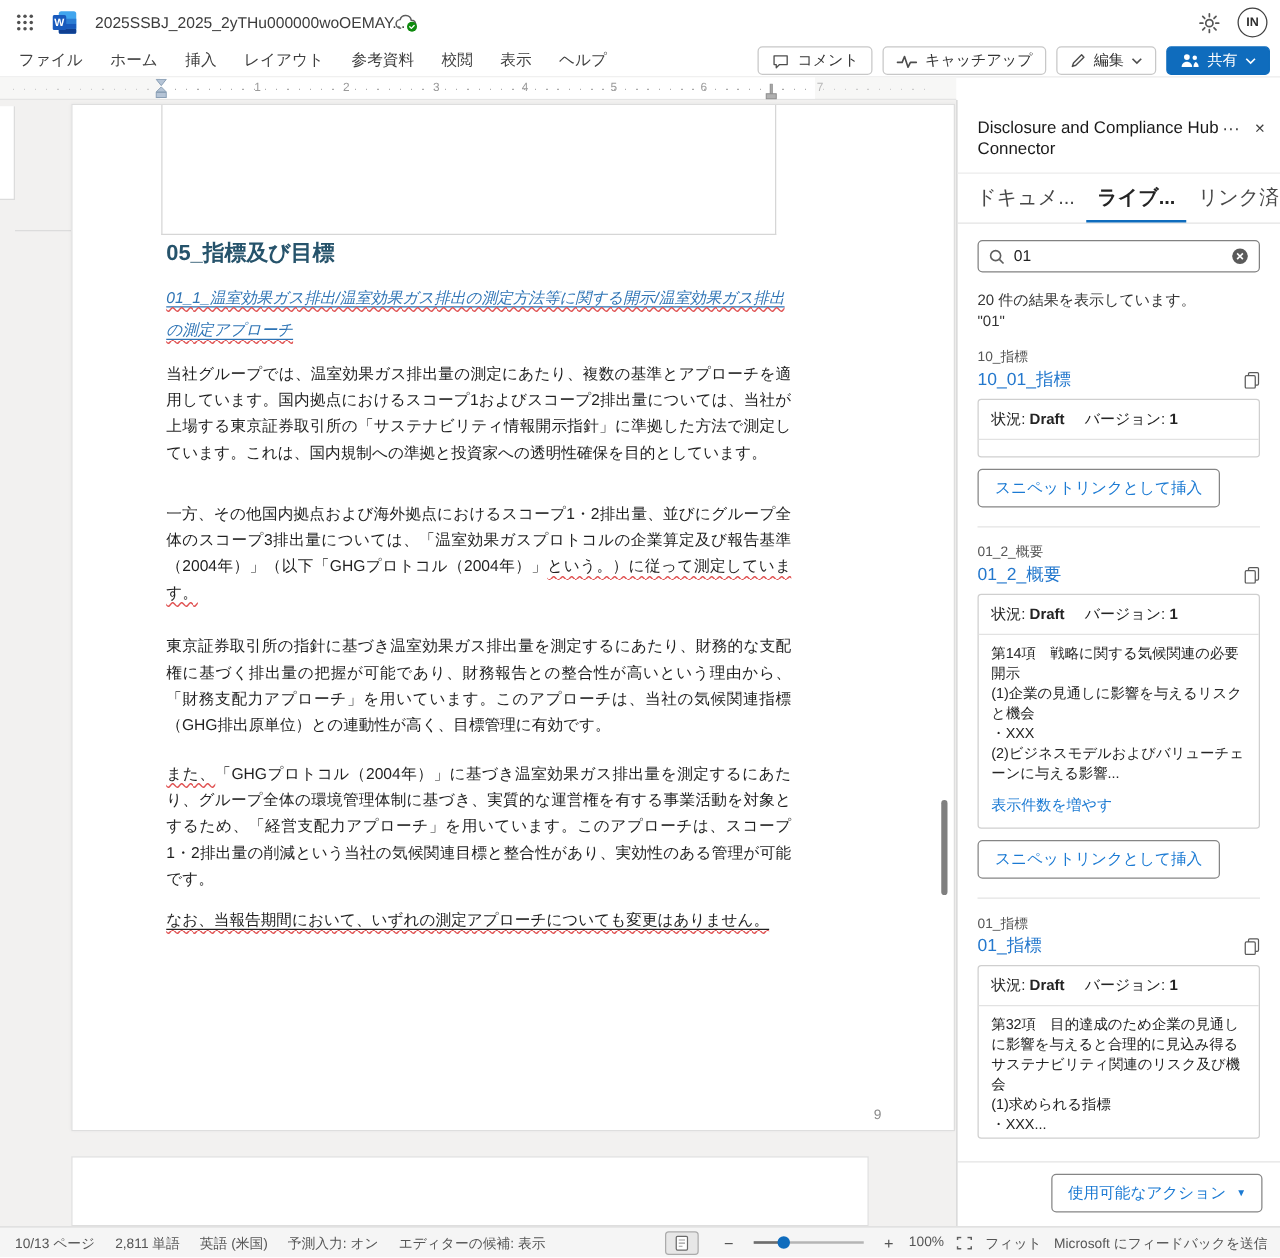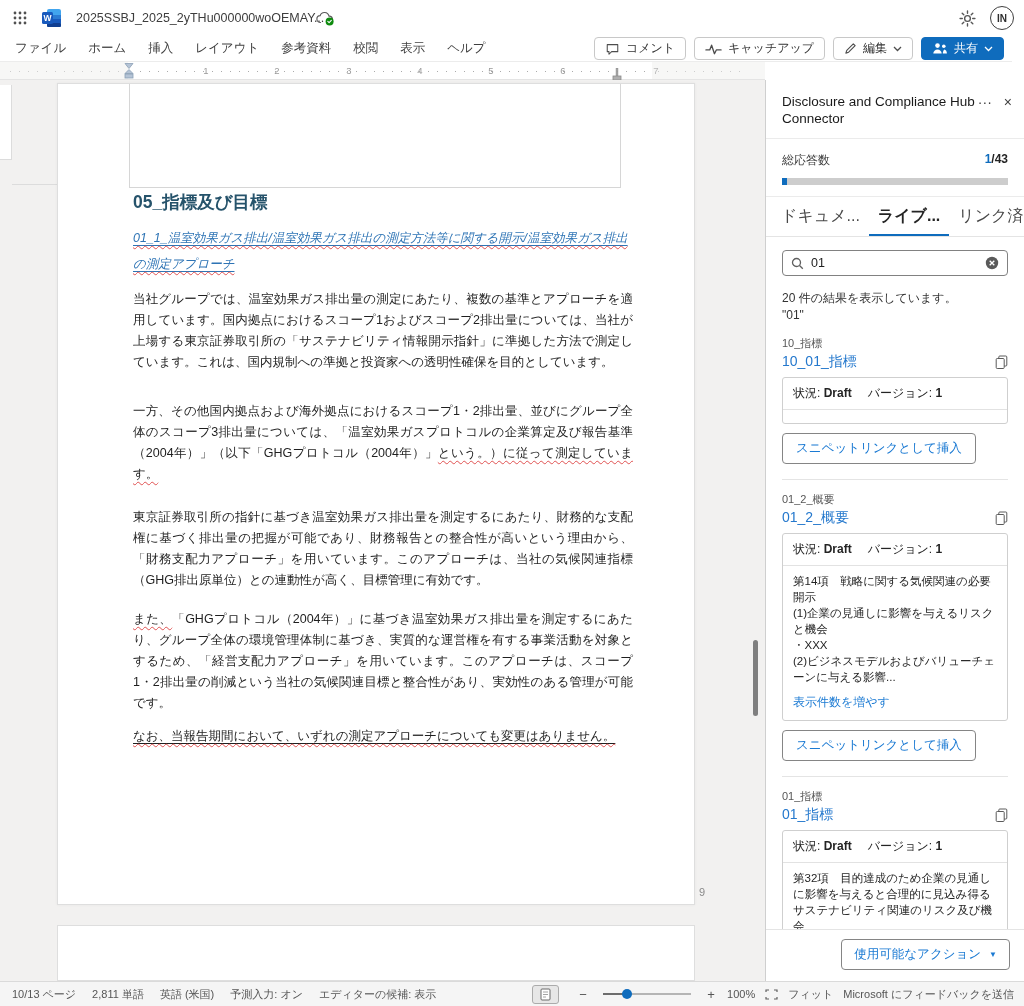--- a/index.html
+++ b/index.html
@@ -17,41 +17,41 @@
   .tb-search { position:absolute; left:390px; top:6px; width:241px; height:24px;
                border:1px solid #c7c7c7; border-radius:6px; background:#fdfdfd; }
   .tb-search input { width:100%; height:100%; border:none; outline:none; background:transparent;
                text-align:center; font-size:12px; color:#666; font-family:inherit; }
   .tb-search input::placeholder { color:#707070; }
   .tb-right { position:absolute; right:10px; top:6px; display:flex; align-items:center; gap:14px; }
   .avatar { width:24px; height:24px; border-radius:50%; border:1.5px solid #3f3f3f; color:#2f2f2f;
             font-size:10px; font-weight:700; display:flex; align-items:center; justify-content:center; }
 
   
-  .menubar { position:absolute; top:36px; left:0; right:12px; height:26px; background:#fff;
+  .menubar { position:absolute; top:36px; left:0; right:0; height:26px; background:#fff;
              display:flex; align-items:center; padding-left:4px; border-bottom:1px solid #ececec; }
   .menu-item { padding:0 11px; font-size:12.5px; color:#3f3f3f; cursor:default; }
   .mb-right { position:absolute; right:8px; top:1px; display:flex; gap:8px; align-items:center; }
   .btn { height:23px; display:inline-flex; align-items:center; gap:6px; padding:0 10px;
          border:1px solid #c8c8c8; border-radius:4px; background:#fff; font-size:12px; color:#333; }
   .btn-share { background:#0f6cbd; border-color:#0f6cbd; color:#fff; }
   .chev { display:flex; }
 
   
   .ruler { position:absolute; top:62px; left:0; width:765px; height:18px; background:#f7f7f6;
            border-bottom:1px solid #e4e4e4; }
   .ruler-white { position:absolute; left:128px; top:0; width:524px; height:100%; background:#fff; }
   .ruler-num { position:absolute; top:3px; font-size:9.5px; color:#9a9a9a; transform:translateX(-50%); }
   .ruler-dots { position:absolute; top:9px; height:1px;
                 background-image:repeating-linear-gradient(to right,#ababab 0 1px,transparent 1px 9px); }
   .rmark { position:absolute; top:1px; }
 
   
   .canvas { position:absolute; top:80px; left:0; width:765px; height:901px; background:#f2f1f0; overflow:hidden; }
-  .page1 { position:absolute; left:57px; top:3px; width:638px; height:822px; background:#fff;
+  .page1 { position:absolute; left:57px; top:3px; width:707px; height:822px; background:#fff;
            border:1px solid #dedede; box-shadow:0 0 3px rgba(0,0,0,.05); }
   .page2 { position:absolute; left:57px; top:845px; width:638px; height:56px; background:#fff;
            border:1px solid #dedede; }
   .frag-a { position:absolute; left:0; top:5px; width:12px; height:75px; background:#fff;
             border-right:1px solid #dcdcdc; border-bottom:1px solid #dcdcdc; }
   .frag-b { position:absolute; left:12px; top:104px; width:45px; height:1px; background:#dcdcdc; }
   .pagenum { position:absolute; left:699px; top:806px; font-size:11px; color:#8a8a8a; }
   .vscroll { position:absolute; left:753px; top:560px; width:5px; height:76px; background:#7f7f7f; border-radius:3px; }
 
   .frame-box { position:absolute; left:71px; top:0; width:492px; height:104px;
@@ -276,29 +276,20 @@
 
   <div class="panel">
     <div class="pn-head">
       <div class="pn-title">Disclosure and Compliance Hub Connector</div>
       <div class="pn-hbtns">
         <span>···</span>
         <span>×</span>
       </div>
     </div>
 
-    <div class="pn-stats">
-      <div class="pn-stats-row">
-        <span>総応答数</span>
-        <span class="pn-stats-val"><span class="cur">1</span><span>/43</span></span>
-      </div>
-      <div class="pn-bar">
-          <div class="pn-bar-fill" style="width: 2.3%;"></div>
-        </div>
-    </div>
 
     <div class="pn-tabs">
       <span class="pn-tab">ドキュメ...</span>
       <span class="pn-tab active">ライブ...</span>
       <span class="pn-tab">リンク済みコンテ...</span>
     </div>
 
     <div class="pn-search">
       <span style="display:flex">
         <svg width="13" height="13" viewBox="0 0 13 13">

